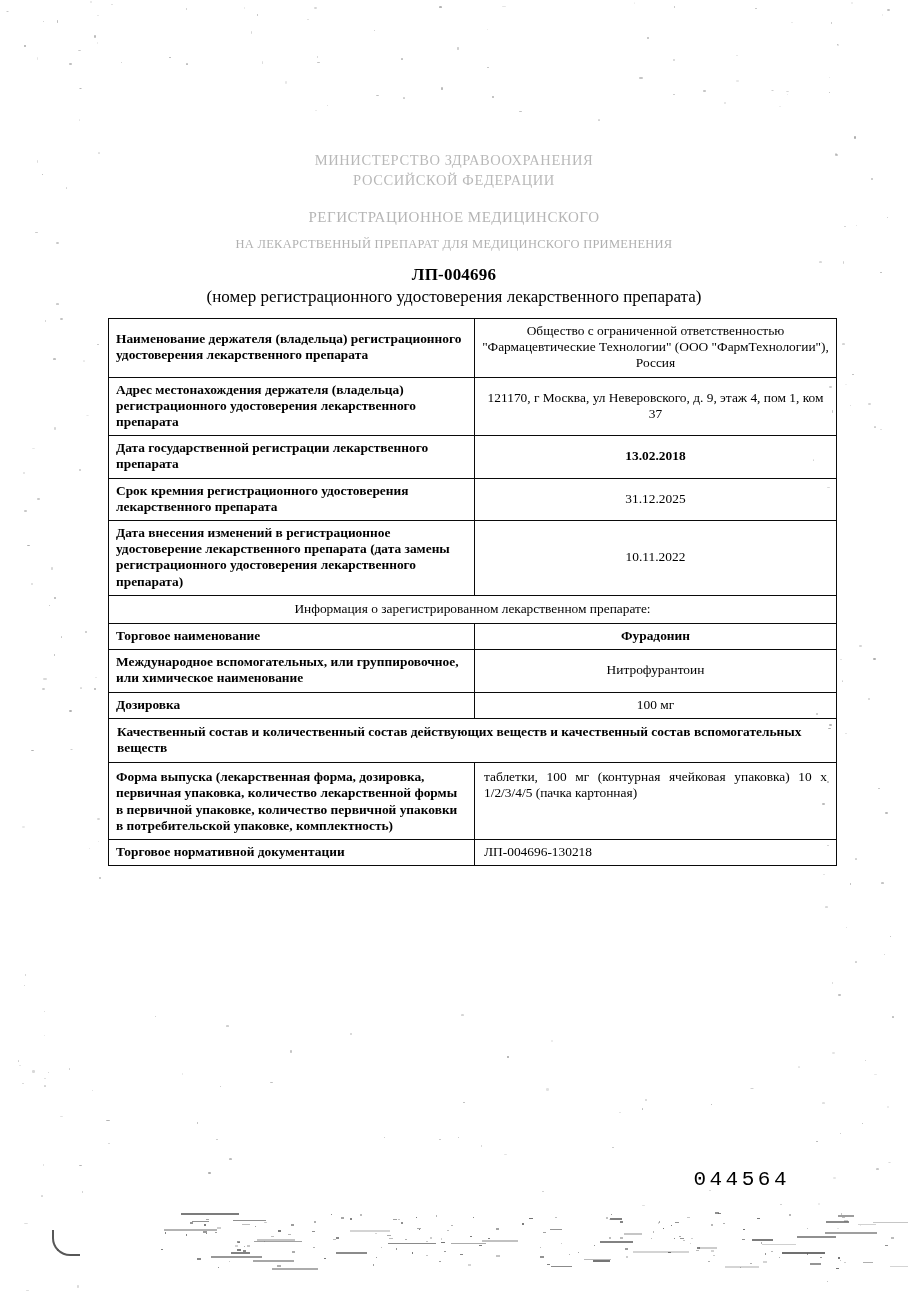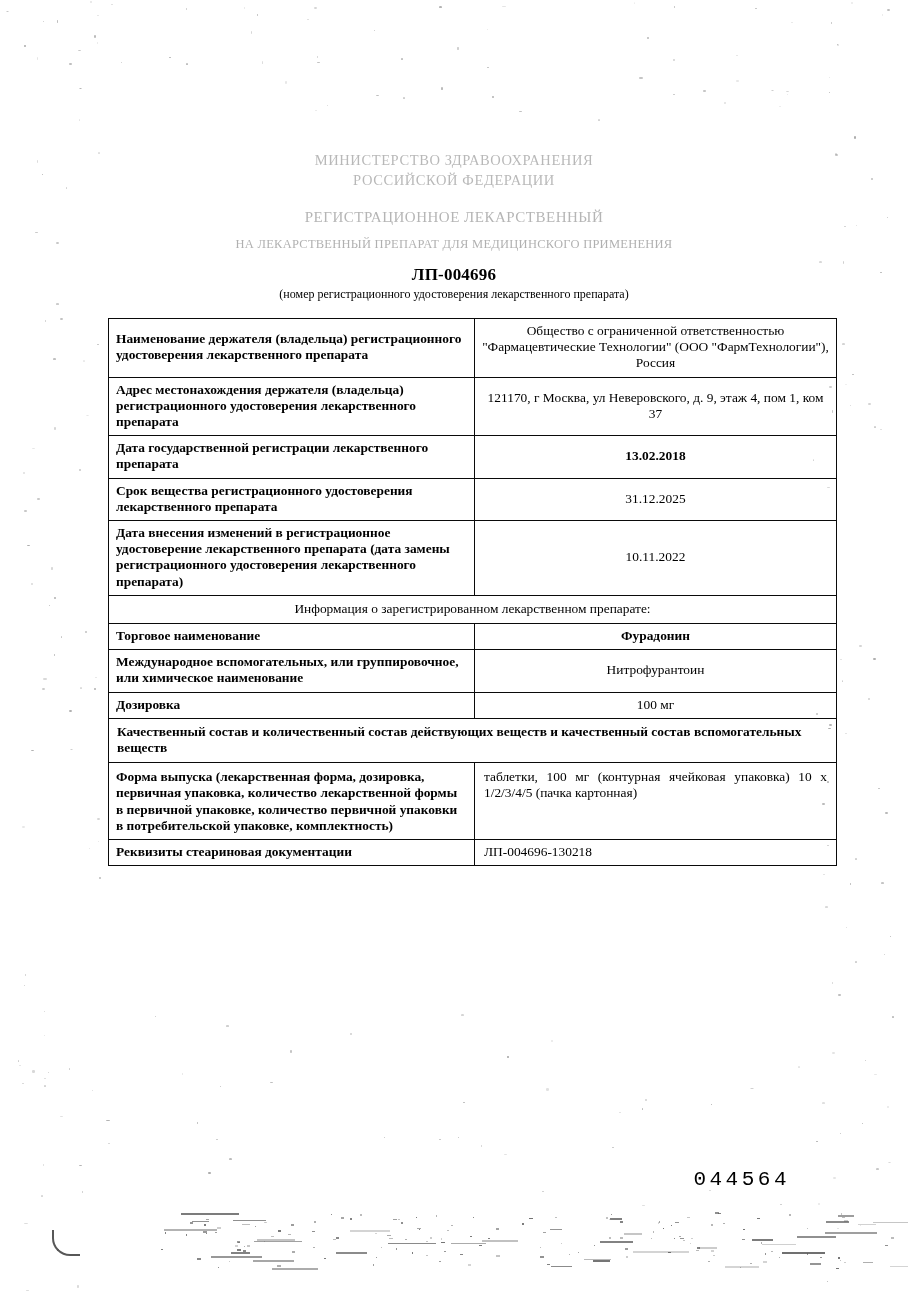--- a/index.html
+++ b/index.html
@@ -79,21 +79,21 @@
     text-align: center;
     font-size: 17px;
     font-weight: bold;
     letter-spacing: .2px;
   }
   .doc-subtitle {
     position: absolute;
     left: 0; top: 287px;
     width: 908px;
     text-align: center;
-    font-size: 12px;
+    font-size: 17px;
   }
 
   
   .reg-table {
     position: absolute;
     left: 108px;
     top: 318px;
     width: 698px;
     border-collapse: collapse;
     table-layout: fixed;
@@ -156,21 +156,21 @@
     letter-spacing: 3.5px;
   }
 </style>
 </head>
 <body>
 
 <div id="page">
 
   <div class="faded-block faded-1"><span>МИНИСТЕРСТВО ЗДРАВООХРАНЕНИЯ</span><br><span>РОССИЙСКОЙ ФЕДЕРАЦИИ</span></div>
 
-  <div class="faded-block faded-2"><span>РЕГИСТРАЦИОННОЕ ЛЕКАРСТВЕННЫЙ</span></div>
+  <div class="faded-block faded-2"><span>РЕГИСТРАЦИОННОЕ МЕДИЦИНСКОГО</span></div>
 
   <div class="faded-block faded-3"><span>НА ЛЕКАРСТВЕННЫЙ ПРЕПАРАТ ДЛЯ МЕДИЦИНСКОГО ПРИМЕНЕНИЯ</span></div>
 
   <div class="doc-number">ЛП-004696</div>
   <div class="doc-subtitle">(номер регистрационного удостоверения лекарственного препарата)</div>
 
   <table class="reg-table">
     <tbody>
       <tr>
         <td class="label">Наименование держателя (владельца) регистрационного удостоверения лекарственного препарата</td>
@@ -178,21 +178,21 @@
       </tr>
       <tr>
         <td class="label">Адрес местонахождения держателя (владельца) регистрационного удостоверения лекарственного препарата</td>
         <td class="value">121170, г Москва, ул Неверовского, д. 9, этаж 4, пом 1, ком 37</td>
       </tr>
       <tr>
         <td class="label">Дата государственной регистрации лекарственного препарата</td>
         <td class="value bold">13.02.2018</td>
       </tr>
       <tr>
-        <td class="label">Срок вещества регистрационного удостоверения лекарственного препарата</td>
+        <td class="label">Срок кремния регистрационного удостоверения лекарственного препарата</td>
         <td class="value">31.12.2025</td>
       </tr>
       <tr>
         <td class="label">Дата внесения изменений в регистрационное удостоверение лекарственного препарата (дата замены регистрационного удостоверения лекарственного препарата)</td>
         <td class="value">10.11.2022</td>
       </tr>
       <tr>
         <td class="banner" colspan="2">Информация о зарегистрированном лекарственном препарате:</td>
       </tr>
       <tr>
@@ -208,21 +208,21 @@
         <td class="value">100 мг</td>
       </tr>
       <tr>
         <td class="section-head" colspan="2">Качественный состав и количественный состав действующих веществ и качественный состав вспомогательных веществ</td>
       </tr>
       <tr>
         <td class="label top">Форма выпуска (лекарственная форма, дозировка, первичная упаковка, количество лекарственной формы в первичной упаковке, количество первичной упаковки в потребительской упаковке, комплектность)</td>
         <td class="value just">таблетки, 100 мг (контурная ячейковая упаковка) 10 x 1/2/3/4/5 (пачка картонная)</td>
       </tr>
       <tr>
-        <td class="label">Реквизиты стеариновая документации</td>
+        <td class="label">Торговое нормативной документации</td>
         <td class="value left">ЛП-004696-130218</td>
       </tr>
     </tbody>
   </table>
 
   <div class="stamp-number">044564</div>
 
   <div class="noise" id="noise-layer">
       <div class="speck" style="left: 285.1px; top: 81.1px; width: 2.2px; height: 2.5px; opacity: 0.21;"></div>
       <div class="speck" style="left: 402.7px; top: 97.3px; width: 2.1px; height: 1.3px; opacity: 0.44;"></div>

